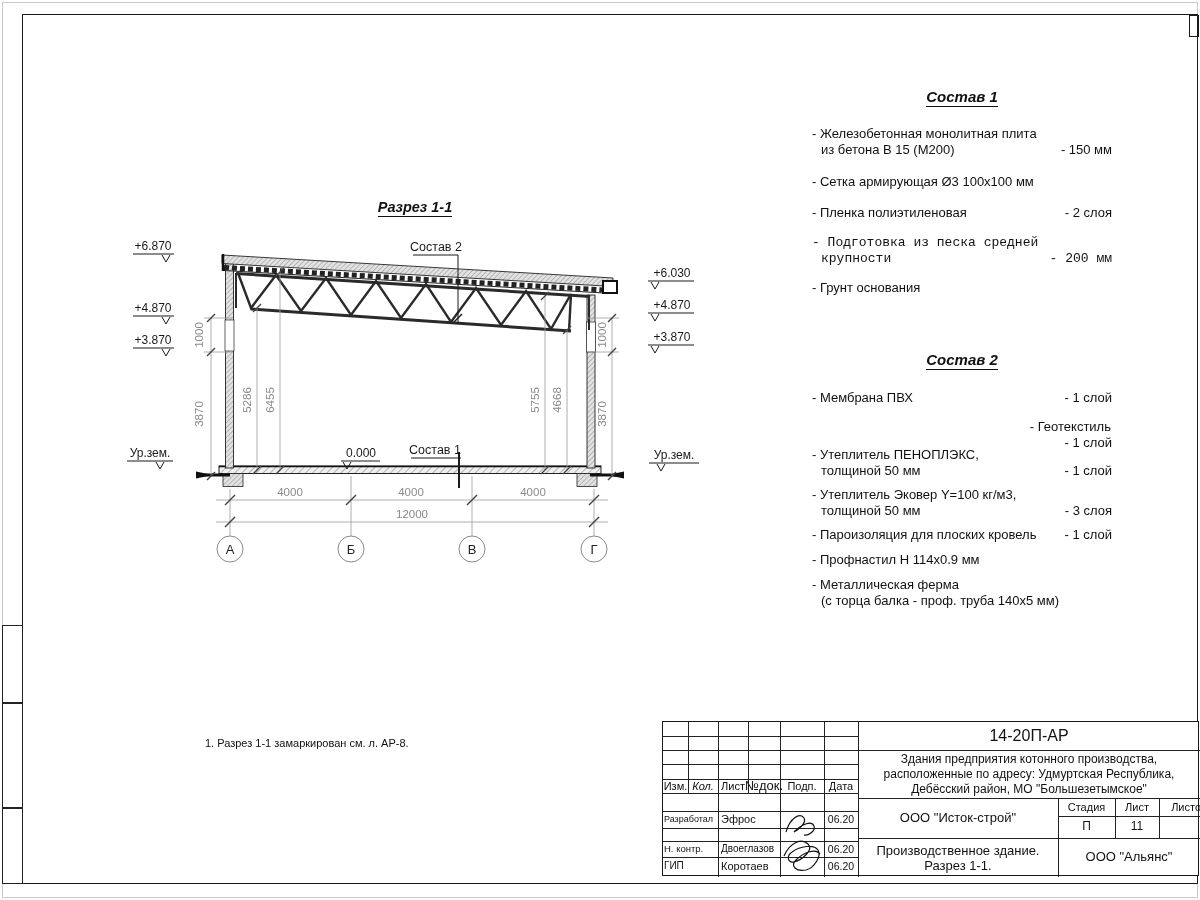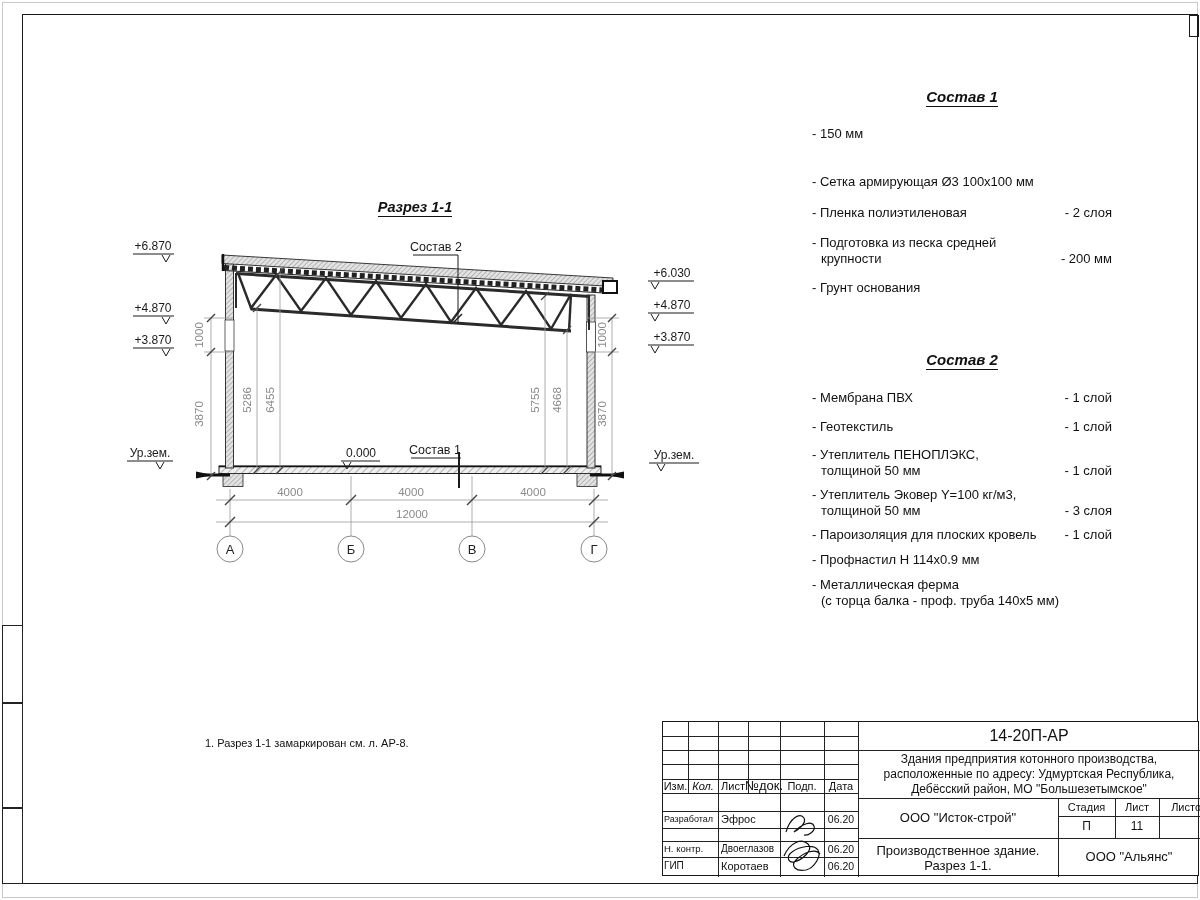--- a/index.html
+++ b/index.html
@@ -245,48 +245,50 @@
 </svg>
 
 <div class="sec-title">
   <span>Разрез 1-1</span>
 </div>
 
 <div class="comp-title" style="top:88px;">
   <span>Состав 1</span>
 </div>
 <div class="li" style="top:126px;">
+  <div class="li-text">- Железобетонная  монолитная плита
+из бетона В 15 (М200)</div>
   <div class="li-val">- 150 мм</div>
 </div>
 <div class="li" style="top:174px;">
   <div class="li-text">- Сетка армирующая Ø3 100х100 мм</div>
   <div class="li-val"></div>
 </div>
 <div class="li" style="top:205px;">
   <div class="li-text">- Пленка полиэтиленовая</div>
   <div class="li-val">-  2 слоя</div>
 </div>
-<div class="li" style="top:235px;">
+<div class="li" style="top:235px;font-family:Liberation Mono, monospace;">
   <div class="li-text">- Подготовка из песка средней
 крупности</div>
   <div class="li-val">- 200 мм</div>
 </div>
 <div class="li" style="top:280px;">
   <div class="li-text">- Грунт основания</div>
   <div class="li-val"></div>
 </div>
 
 <div class="comp-title" style="top:351px;">
   <span>Состав 2</span>
 </div>
 <div class="li" style="top:390px;">
   <div class="li-text">- Мембрана ПВХ</div>
   <div class="li-val">- 1 слой</div>
 </div>
-<div class="li" style="top:419px;">
+<div class="li" style="top:419px;flex-direction:column;">
   <div class="li-text">- Геотекстиль</div>
   <div class="li-val">- 1 слой</div>
 </div>
 <div class="li" style="top:447px;">
   <div class="li-text">- Утеплитель ПЕНОПЛЭКС,
 толщиной 50 мм</div>
   <div class="li-val">- 1 слой</div>
 </div>
 <div class="li" style="top:487px;">
   <div class="li-text">- Утеплитель Эковер Y=100 кг/м3,

